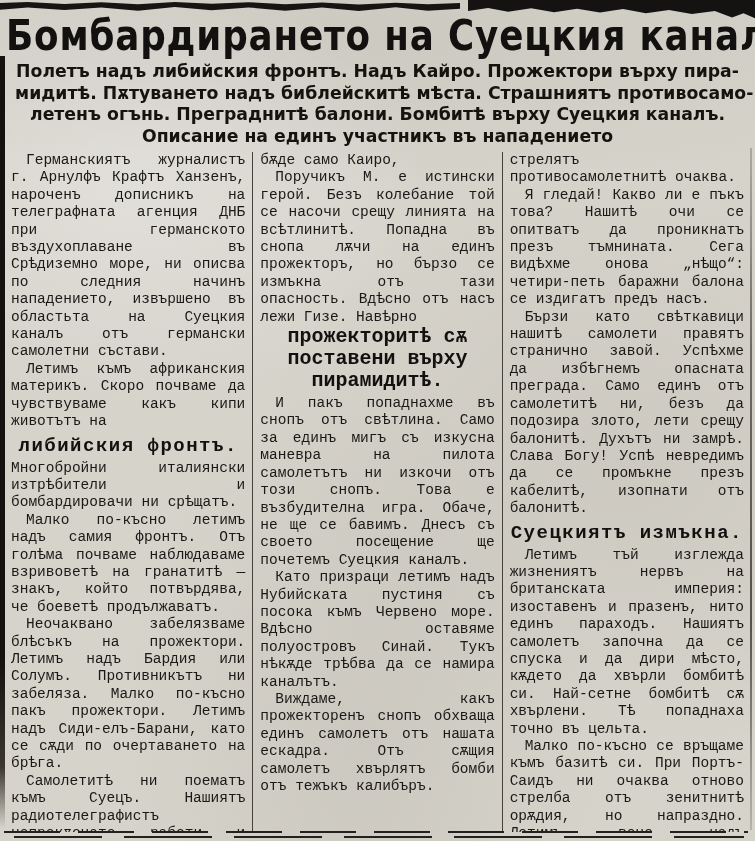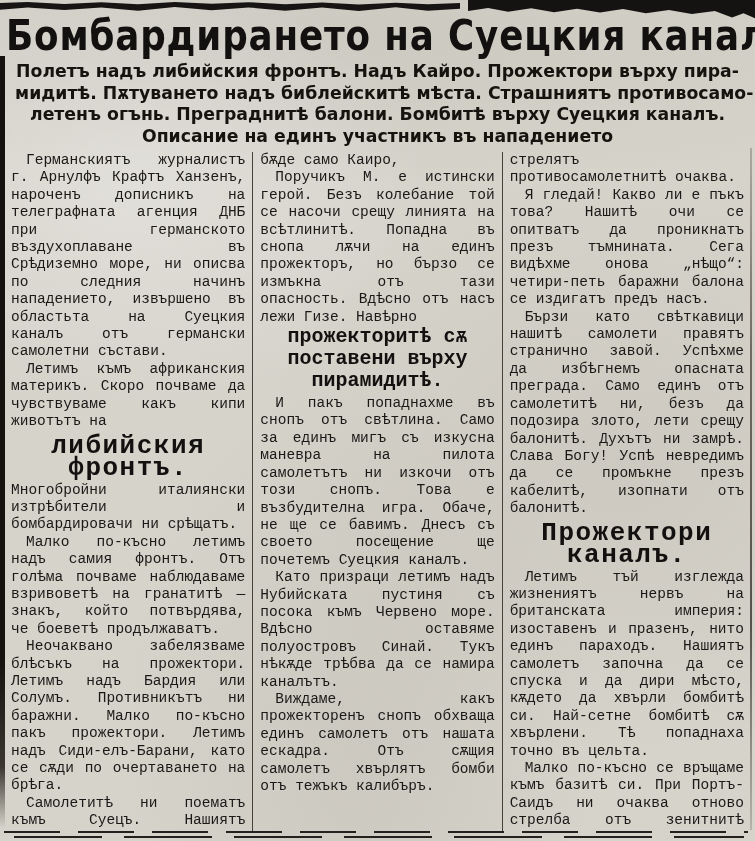--- a/index.html
+++ b/index.html
@@ -38,21 +38,21 @@
 
   .columns{display:flex;margin:6px 8px 0 8px;height:680px;overflow:hidden;}
   .col{flex:1;padding:0 7px;overflow:hidden;font-size:14.5px;line-height:17.4px;text-align:justify;font-family:Liberation Mono, monospace;}
   .col:first-child{padding-left:3px;}
   .col:last-child{padding-right:3px;}
   .col + .col{border-left:1px solid #45413a;}
 
   .col p{margin:0;}
   .blk-p{text-indent:15px;}
   .blk-cont{text-indent:0;}
-  .blk-h{font-weight:bold;font-size:26px;line-height:22px;text-align:center;letter-spacing:1.5px;margin:4px 0 3px;color:#131110;}
+  .blk-h{font-weight:bold;font-size:19px;line-height:22px;text-align:center;letter-spacing:1.5px;margin:4px 0 3px;color:#131110;}
   .blk-h2{font-weight:bold;font-size:20px;line-height:22px;text-align:center;margin:0 0 3px;color:#131110;}
 </style>
 </head>
 <body>
 
 <div class="page">
   <div class="torn-left"></div>
   <div class="torn-right"></div>
   <div class="left-bar"></div>
   <div class="right-line"></div>
@@ -66,36 +66,36 @@
     <div class="subhead-line">Описание на единъ участникъ въ нападението</div>
   </div>
 
   <div class="columns">
     <div class="col">
         <p class="blk-p">Германскиятъ журналистъ г. Арнулфъ Крафтъ Ханзенъ, нароченъ дописникъ на телеграфната агенция ДНБ при германското въздухоплаване въ Срѣдиземно море, ни описва по следния начинъ нападението, извършено въ областьта на Суецкия каналъ отъ германски самолетни състави.</p>
         <p class="blk-p">Летимъ къмъ африканския материкъ. Скоро почваме да чувствуваме какъ кипи животътъ на</p>
         <div class="blk-h">либийския фронтъ.</div>
         <p class="blk-cont">Многобройни италиянски изтрѣбители и бомбардировачи ни срѣщатъ.</p>
         <p class="blk-p">Малко по-късно летимъ надъ самия фронтъ. Отъ голѣма почваме наблюдаваме взривоветѣ на гранатитѣ — знакъ, който потвърдява, че боеветѣ продължаватъ.</p>
-        <p class="blk-p">Неочаквано забелязваме блѣсъкъ на прожектори. Летимъ надъ Бардия или Солумъ. Противникътъ ни баражни. Малко по-късно пакъ прожектори. Летимъ надъ Сиди-елъ-Барани, като се сѫди по очертаването на брѣга.</p>
+        <p class="blk-p">Неочаквано забелязваме блѣсъкъ на прожектори. Летимъ надъ Бардия или Солумъ. Противникътъ ни забеляза. Малко по-късно пакъ прожектори. Летимъ надъ Сиди-елъ-Барани, като се сѫди по очертаването на брѣга.</p>
         <p class="blk-p">Самолетитѣ ни поематъ къмъ Суецъ. Нашиятъ радиотелеграфистъ непрекѫснато работи и предава заповѣдитѣ. На хоризонта се появяватъ пакъ прожектори. Броимъ ги. Тѣ сѫ надъ 40. Броятъ имъ постоянно се увеличава Това може да</p>
       </div>
     <div class="col">
         <p class="blk-cont">бѫде само Каиро,</p>
         <p class="blk-p">Поручикъ М. е истински герой. Безъ колебание той се насочи срещу линията на всѣтлинитѣ. Попадна въ снопа лѫчи на единъ прожекторъ, но бързо се измъкна отъ тази опасность. Вдѣсно отъ насъ лежи Гизе. Навѣрно</p>
         <div class="blk-h2">прожекторитѣ сѫ поставени върху пирамидитѣ.</div>
         <p class="blk-p">И пакъ попаднахме въ снопъ отъ свѣтлина. Само за единъ мигъ съ изкусна маневра на пилота самолетътъ ни изкочи отъ този снопъ. Това е възбудителна игра. Обаче, не ще се бавимъ. Днесъ съ своето посещение ще почетемъ Суецкия каналъ.</p>
         <p class="blk-p">Като призраци летимъ надъ Нубийската пустиня съ посока къмъ Червено море. Вдѣсно оставяме полуостровъ Синай. Тукъ нѣкѫде трѣбва да се намира каналътъ.</p>
         <p class="blk-p">Виждаме, какъ прожекторенъ снопъ обхваща единъ самолетъ отъ нашата ескадра. Отъ сѫщия самолетъ хвърлятъ бомби отъ тежъкъ калибъръ.</p>
       </div>
     <div class="col">
         <p class="blk-cont">стрелятъ противосамолетнитѣ очаква.</p>
         <p class="blk-p">Я гледай! Какво ли е пъкъ това? Нашитѣ очи се опитватъ да проникнатъ презъ тъмнината. Сега видѣхме онова „нѣщо“: четири-петь баражни балона се издигатъ предъ насъ.</p>
         <p class="blk-p">Бързи като свѣткавици нашитѣ самолети правятъ странично завой. Успѣхме да избѣгнемъ опасната преграда. Само единъ отъ самолетитѣ ни, безъ да подозира злото, лети срещу балонитѣ. Духътъ ни замрѣ. Слава Богу! Успѣ невредимъ да се промъкне презъ кабелитѣ, изопнати отъ балонитѣ.</p>
-        <div class="blk-h">Прожектори каналъ.</div>
+        <div class="blk-h">Суецкиятъ измъкна.</div>
         <p class="blk-p">Летимъ тъй изглежда жизнениятъ нервъ на британската империя: изоставенъ и празенъ, нито единъ параходъ. Нашиятъ самолетъ започна да се спуска и да дири мѣсто, кѫдето да хвърли бомбитѣ си. Най-сетне бомбитѣ сѫ хвърлени. Тѣ попаднаха точно въ цельта.</p>
         <p class="blk-p">Малко по-късно се връщаме къмъ базитѣ си. При Портъ-Саидъ ни очаква отново стрелба отъ зенитнитѣ орѫдия, но напраздно. Летимъ вече надъ Срѣдиземно море. Въ правиленъ съставъ пристигаме въ базата си.</p>
       </div>
   </div>
 
   <div class="rule-a"></div>
   <div class="rule-b"></div>
 </div>
 
 </body></html>

